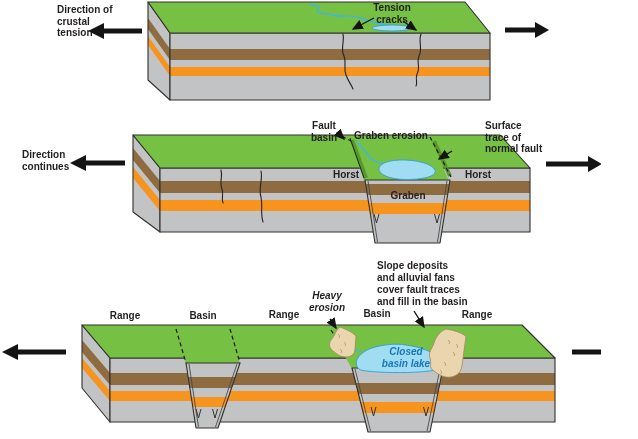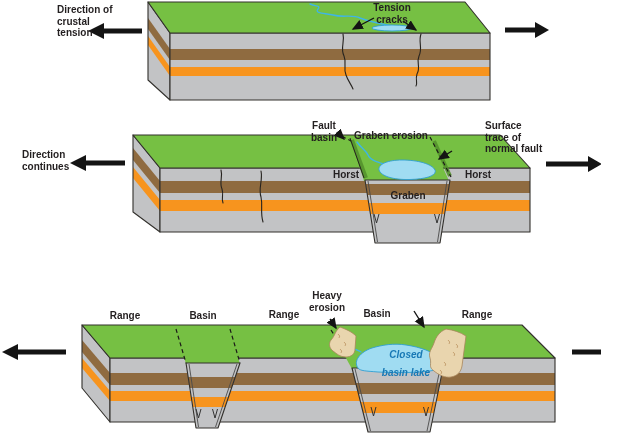--- a/index.html
+++ b/index.html
@@ -13,21 +13,21 @@
     position:absolute;
     font:600 10px/11.5px "Liberation Sans",sans-serif;
     color:var(--c-text_dark,#231f20);
     white-space:pre-line;
   }
   .lbl.center{text-align:center;}
   .lbl.multi4{line-height:12px;}
   .lbl.lake{
     font-style:italic;
     color:var(--c-lake_text_blue,#1778b5);
-    line-height:18px;
+    line-height:12px;
   }
   
   .f-grass{fill:var(--c-grass);}
   .f-gray{fill:var(--c-rock_gray);}
   .f-brown{fill:var(--c-layer_brown);}
   .f-orange{fill:var(--c-layer_orange);}
   .f-tan{fill:var(--c-fan_tan);stroke:var(--c-fan_edge);stroke-width:.8;}
   .f-water{fill:var(--c-water);stroke:#2f9fd4;stroke-width:.9;}
   .s-outline{fill:none;stroke:var(--c-outline);stroke-width:1.1;stroke-linejoin:round;}
   .stream{fill:none;stroke:var(--c-stream);stroke-width:1.4;stroke-linecap:round;}
@@ -213,20 +213,24 @@
   <div class="lbl" style="left:452px;top:120px;margin-left:33px;">Surface
 trace of
 normal fault</div>
   <div class="lbl center" style="left:329px;top:169px;width:34px;">Horst</div>
   <div class="lbl center" style="left:461px;top:169px;width:34px;">Horst</div>
   <div class="lbl center" style="left:386px;top:190px;width:44px;">Graben</div>
 
   <div class="lbl center" style="left:106px;top:310px;width:38px;">Range</div>
   <div class="lbl center" style="left:186px;top:310px;width:34px;">Basin</div>
   <div class="lbl center" style="left:265px;top:309px;width:38px;">Range</div>
-  <div class="lbl center" style="left:305px;top:290px;width:44px;">Heavy
+  <div class="lbl center" style="left:305px;top:290px;width:44px;font-style:italic;">Heavy
 erosion</div>
   <div class="lbl center" style="left:360px;top:308px;width:34px;">Basin</div>
+  <div class="lbl multi4" style="left:377px;top:260px;">Slope deposits
+and alluvial fans
+cover fault traces
+and fill in the basin</div>
   <div class="lbl center" style="left:458px;top:309px;width:38px;">Range</div>
   <div class="lbl center lake" style="left:377px;top:346px;width:58px;">Closed
 basin lake</div>
 
 </div>
 
 </body></html>

